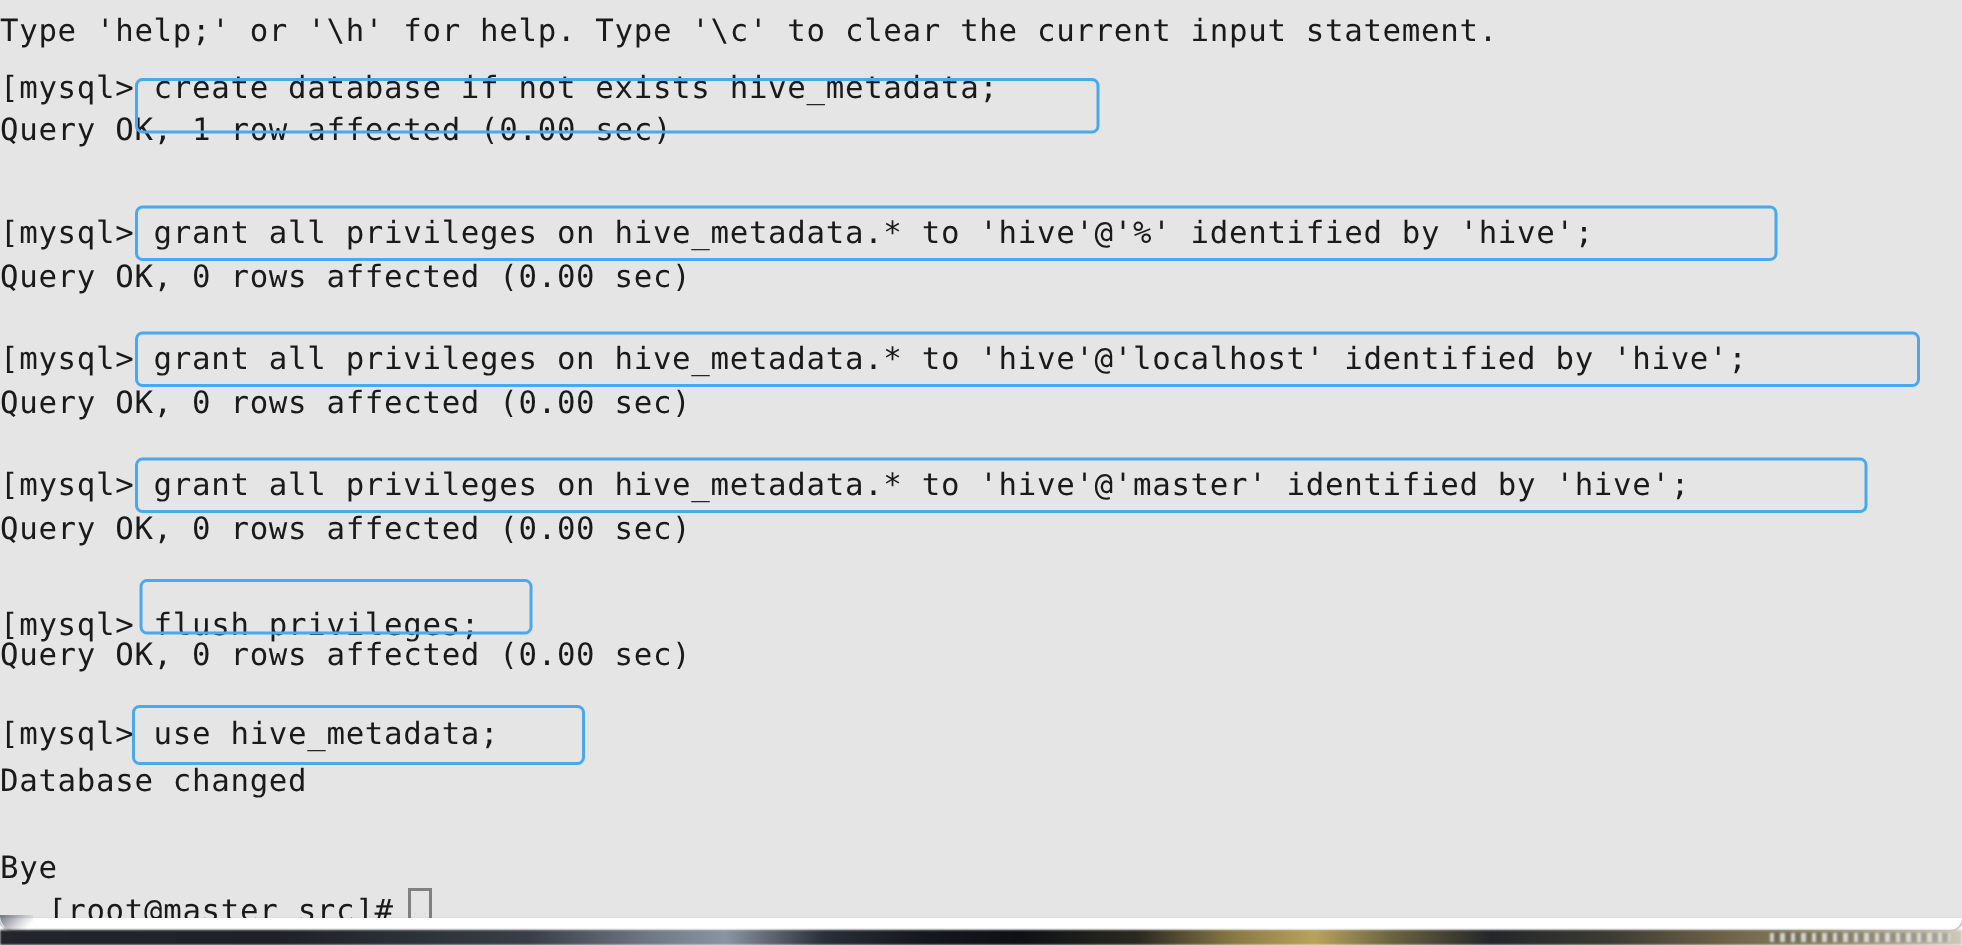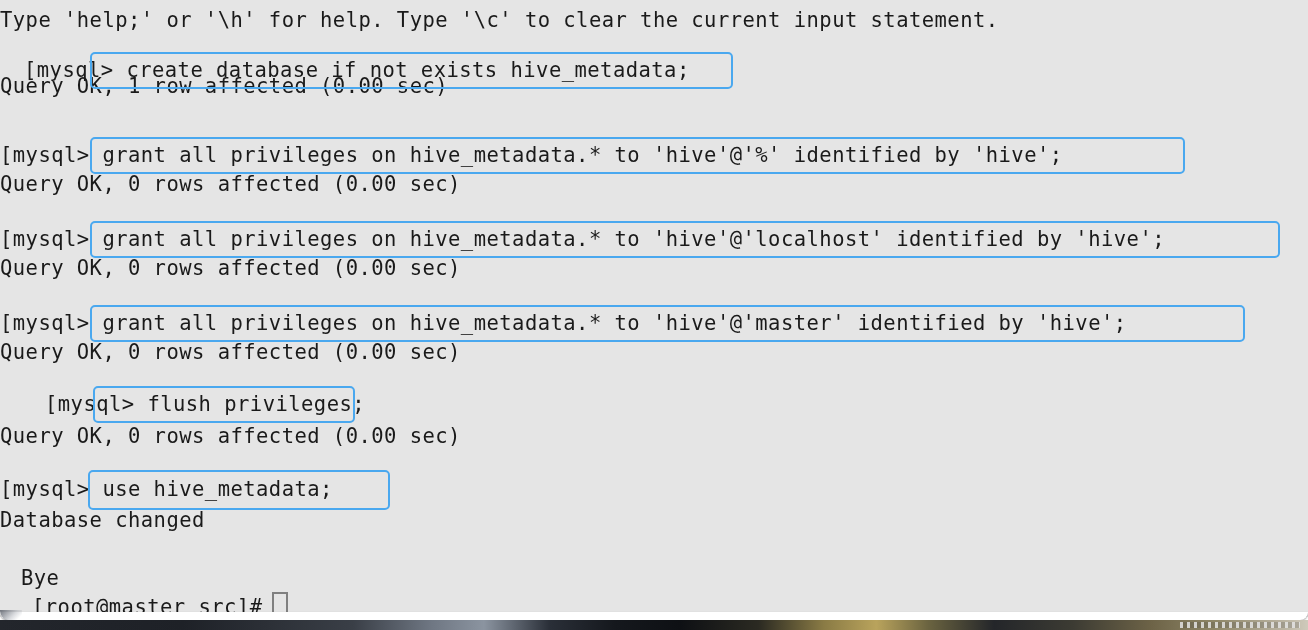--- a/index.html
+++ b/index.html
@@ -133,38 +133,38 @@
 </style>
 </head>
 <body>
 
 <div id="terminal-window">
 
   <div id="terminal-screen">
 
   <div class="term-line" style="top: 6px;">Type 'help;' or '\h' for help. Type '\c' to clear the current input statement.</div>
       <div class="term-line blank" style="top: 35px;"> </div>
-      <div class="term-line" style="top: 56px; padding-left: 24px;">[mysql&gt; create database if not exists hive_metadata;</div>
+      <div class="term-line" style="top: 44px;">[mysql&gt; create database if not exists hive_metadata;</div>
       <div class="term-line" style="top: 72px;">Query OK, 1 row affected (0.00 sec)</div>
       <div class="term-line blank" style="top: 114px;"> </div>
       <div class="term-line" style="top: 141px;">[mysql&gt; grant all privileges on hive_metadata.* to 'hive'@'%' identified by 'hive';</div>
       <div class="term-line" style="top: 170px;">Query OK, 0 rows affected (0.00 sec)</div>
       <div class="term-line blank" style="top: 199px;"> </div>
       <div class="term-line" style="top: 225px;">[mysql&gt; grant all privileges on hive_metadata.* to 'hive'@'localhost' identified by 'hive';</div>
       <div class="term-line" style="top: 254px;">Query OK, 0 rows affected (0.00 sec)</div>
       <div class="term-line blank" style="top: 283px;"> </div>
       <div class="term-line" style="top: 309px;">[mysql&gt; grant all privileges on hive_metadata.* to 'hive'@'master' identified by 'hive';</div>
       <div class="term-line" style="top: 338px;">Query OK, 0 rows affected (0.00 sec)</div>
       <div class="term-line blank" style="top: 367px;"> </div>
-      <div class="term-line" style="top: 390px; padding-left: 45px;">[mysql&gt; flush privileges;</div>
+      <div class="term-line" style="top: 402px;">[mysql&gt; flush privileges;</div>
       <div class="term-line" style="top: 422px;">Query OK, 0 rows affected (0.00 sec)</div>
       <div class="term-line blank" style="top: 451px;"> </div>
       <div class="term-line" style="top: 475px;">[mysql&gt; use hive_metadata;</div>
       <div class="term-line" style="top: 506px;">Database changed</div>
-      <div class="term-line" style="top: 564px; margin-left: 21px;">Bye</div>
+      <div class="term-line" style="top: 564px;">Bye</div>
       <div class="term-line" style="top: 593px; padding-left: 32px;">[root@master src]# </div>
     </div>
 
   <div id="highlight-layer">
       <div class="hl-box" style="left: 90px; top: 52px; width: 643px; height: 37px;"></div>
       <div class="hl-box" style="left: 90px; top: 137px; width: 1095px; height: 37px;"></div>
       <div class="hl-box" style="left: 90px; top: 221px; width: 1190px; height: 37px;"></div>
       <div class="hl-box" style="left: 90px; top: 305px; width: 1155px; height: 37px;"></div>
       <div class="hl-box" style="left: 93px; top: 386px; width: 262px; height: 37px;"></div>
       <div class="hl-box" style="left: 88px; top: 470px; width: 302px; height: 40px;"></div>

